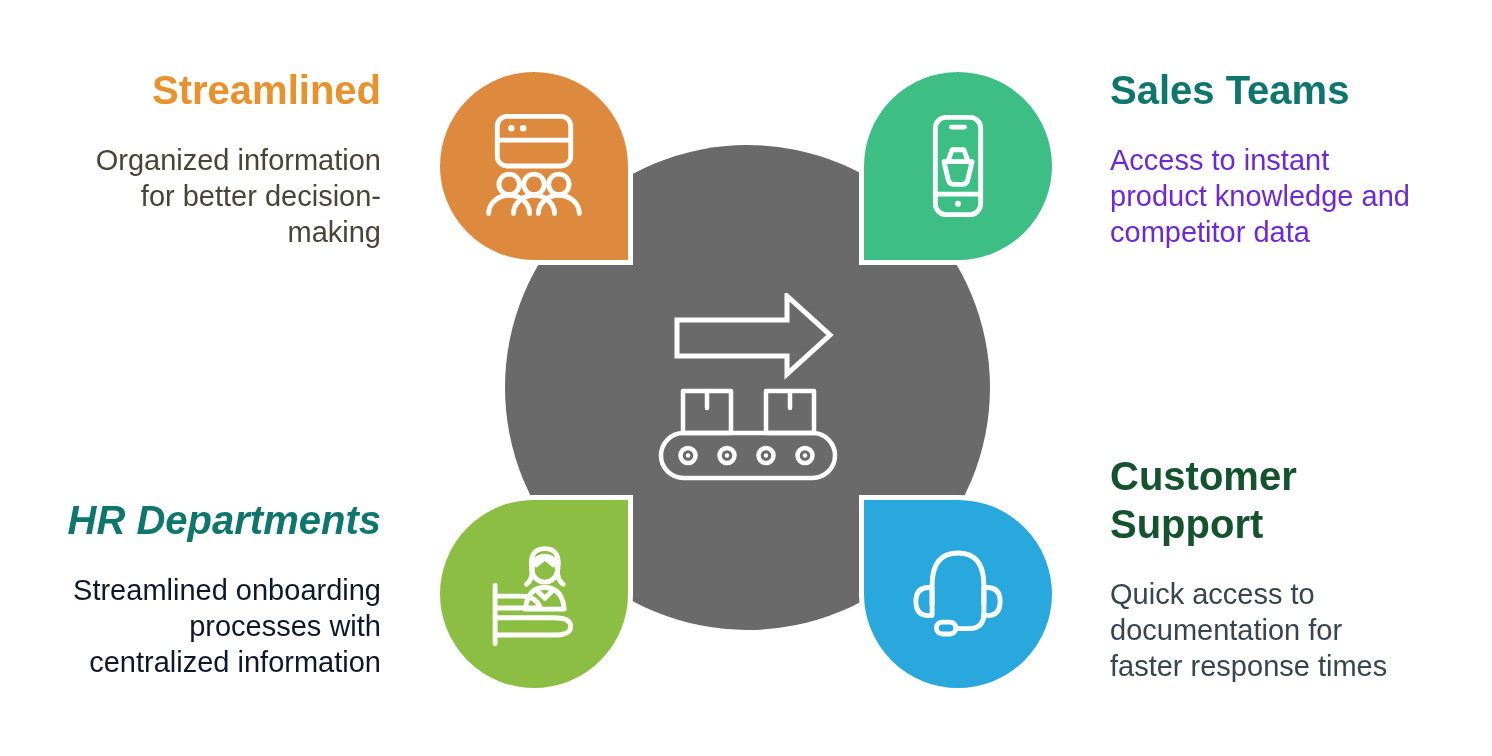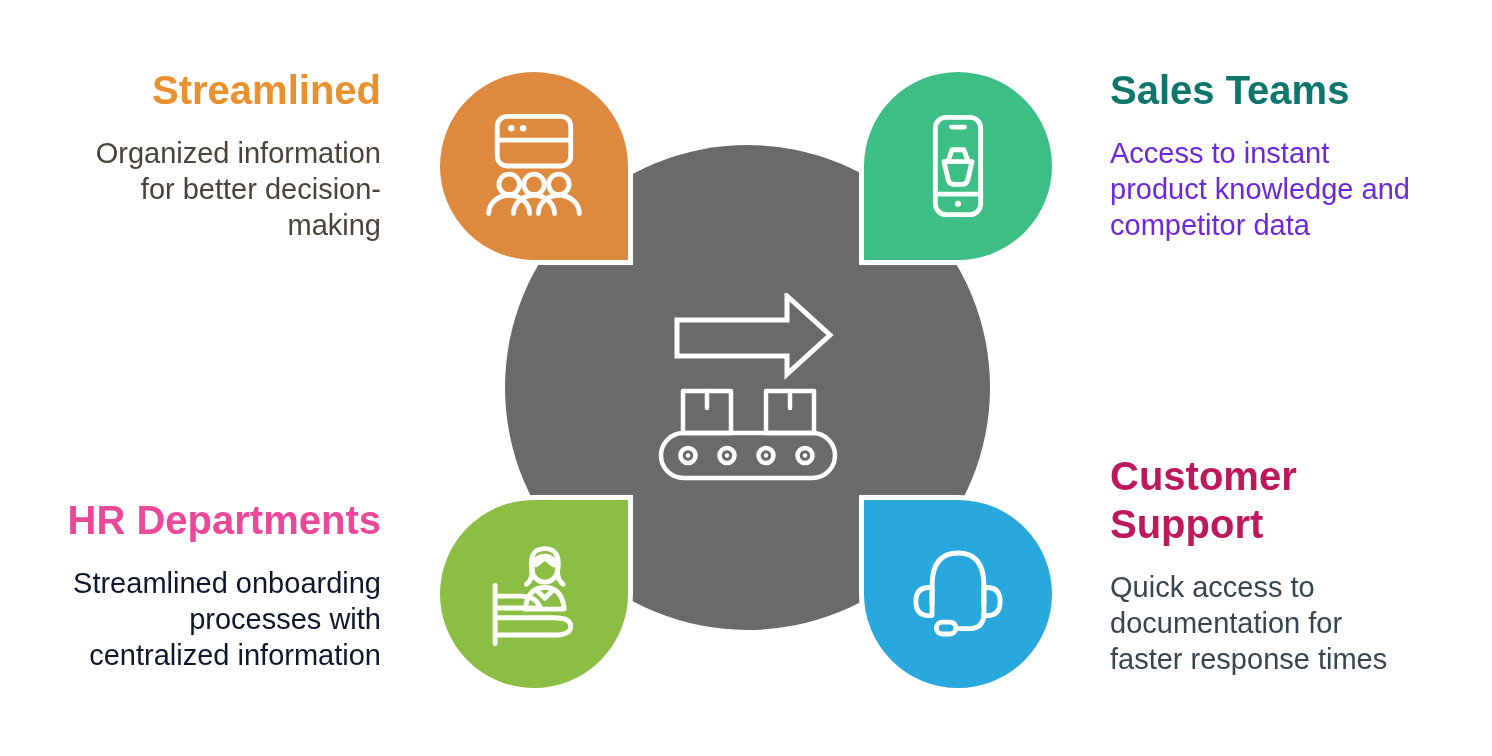--- a/index.html
+++ b/index.html
@@ -29,21 +29,21 @@
   .pod svg { width: 108px; height: 108px; }
   .stroke { fill: none; stroke: #ffffff; stroke-width: 4.5;
             stroke-linecap: round; stroke-linejoin: round; }
   .fillw  { fill: #ffffff; stroke: none; }
   .sharp  { stroke-linecap: butt; stroke-linejoin: miter; stroke-width: 5; }
 
   
   .txt { position: absolute; width: 370px; }
   .txt h2 { margin: 0; font-size: 40px; line-height: 48px; font-weight: bold;
             white-space: pre-line; letter-spacing: 0; }
-  .txt p  { margin: 21px 0 0 0; font-size: 29px; line-height: 36px;
+  .txt p  { margin: 28px 0 0 0; font-size: 29px; line-height: 36px;
             white-space: pre-line; }
   .txt-tl { right: 1111px; top: 66px;  text-align: right; }
   .txt-tr { left: 1110px;  top: 66px;  text-align: left; }
   .txt-bl { right: 1111px; top: 496px; text-align: right; }
   .txt-br { left: 1110px;  top: 452px; text-align: left; }
 </style>
 </head>
 <body>
 
 <div class="canvas">
@@ -129,27 +129,27 @@
   </div>
 
   <div class="txt txt-tr">
     <h2 style="color: #0f766e;">Sales Teams</h2>
     <p style="color: #6d28d9;">Access to instant
 product knowledge and
 competitor data</p>
   </div>
 
   <div class="txt txt-bl">
-    <h2 style="color: #ec4899;">HR Departments</h2>
+    <h2 style="color: #0f766e; font-style: italic;">HR Departments</h2>
     <p style="color: #0f172a;">Streamlined onboarding
 processes with
 centralized information</p>
   </div>
 
   <div class="txt txt-br">
-    <h2 style="color: #be185d;">Customer
+    <h2 style="color: #14532d;">Customer
 Support</h2>
     <p style="color: rgb(55, 69, 79);">Quick access to
 documentation for
 faster response times</p>
   </div>
 
 </div>
 
 </body></html>

